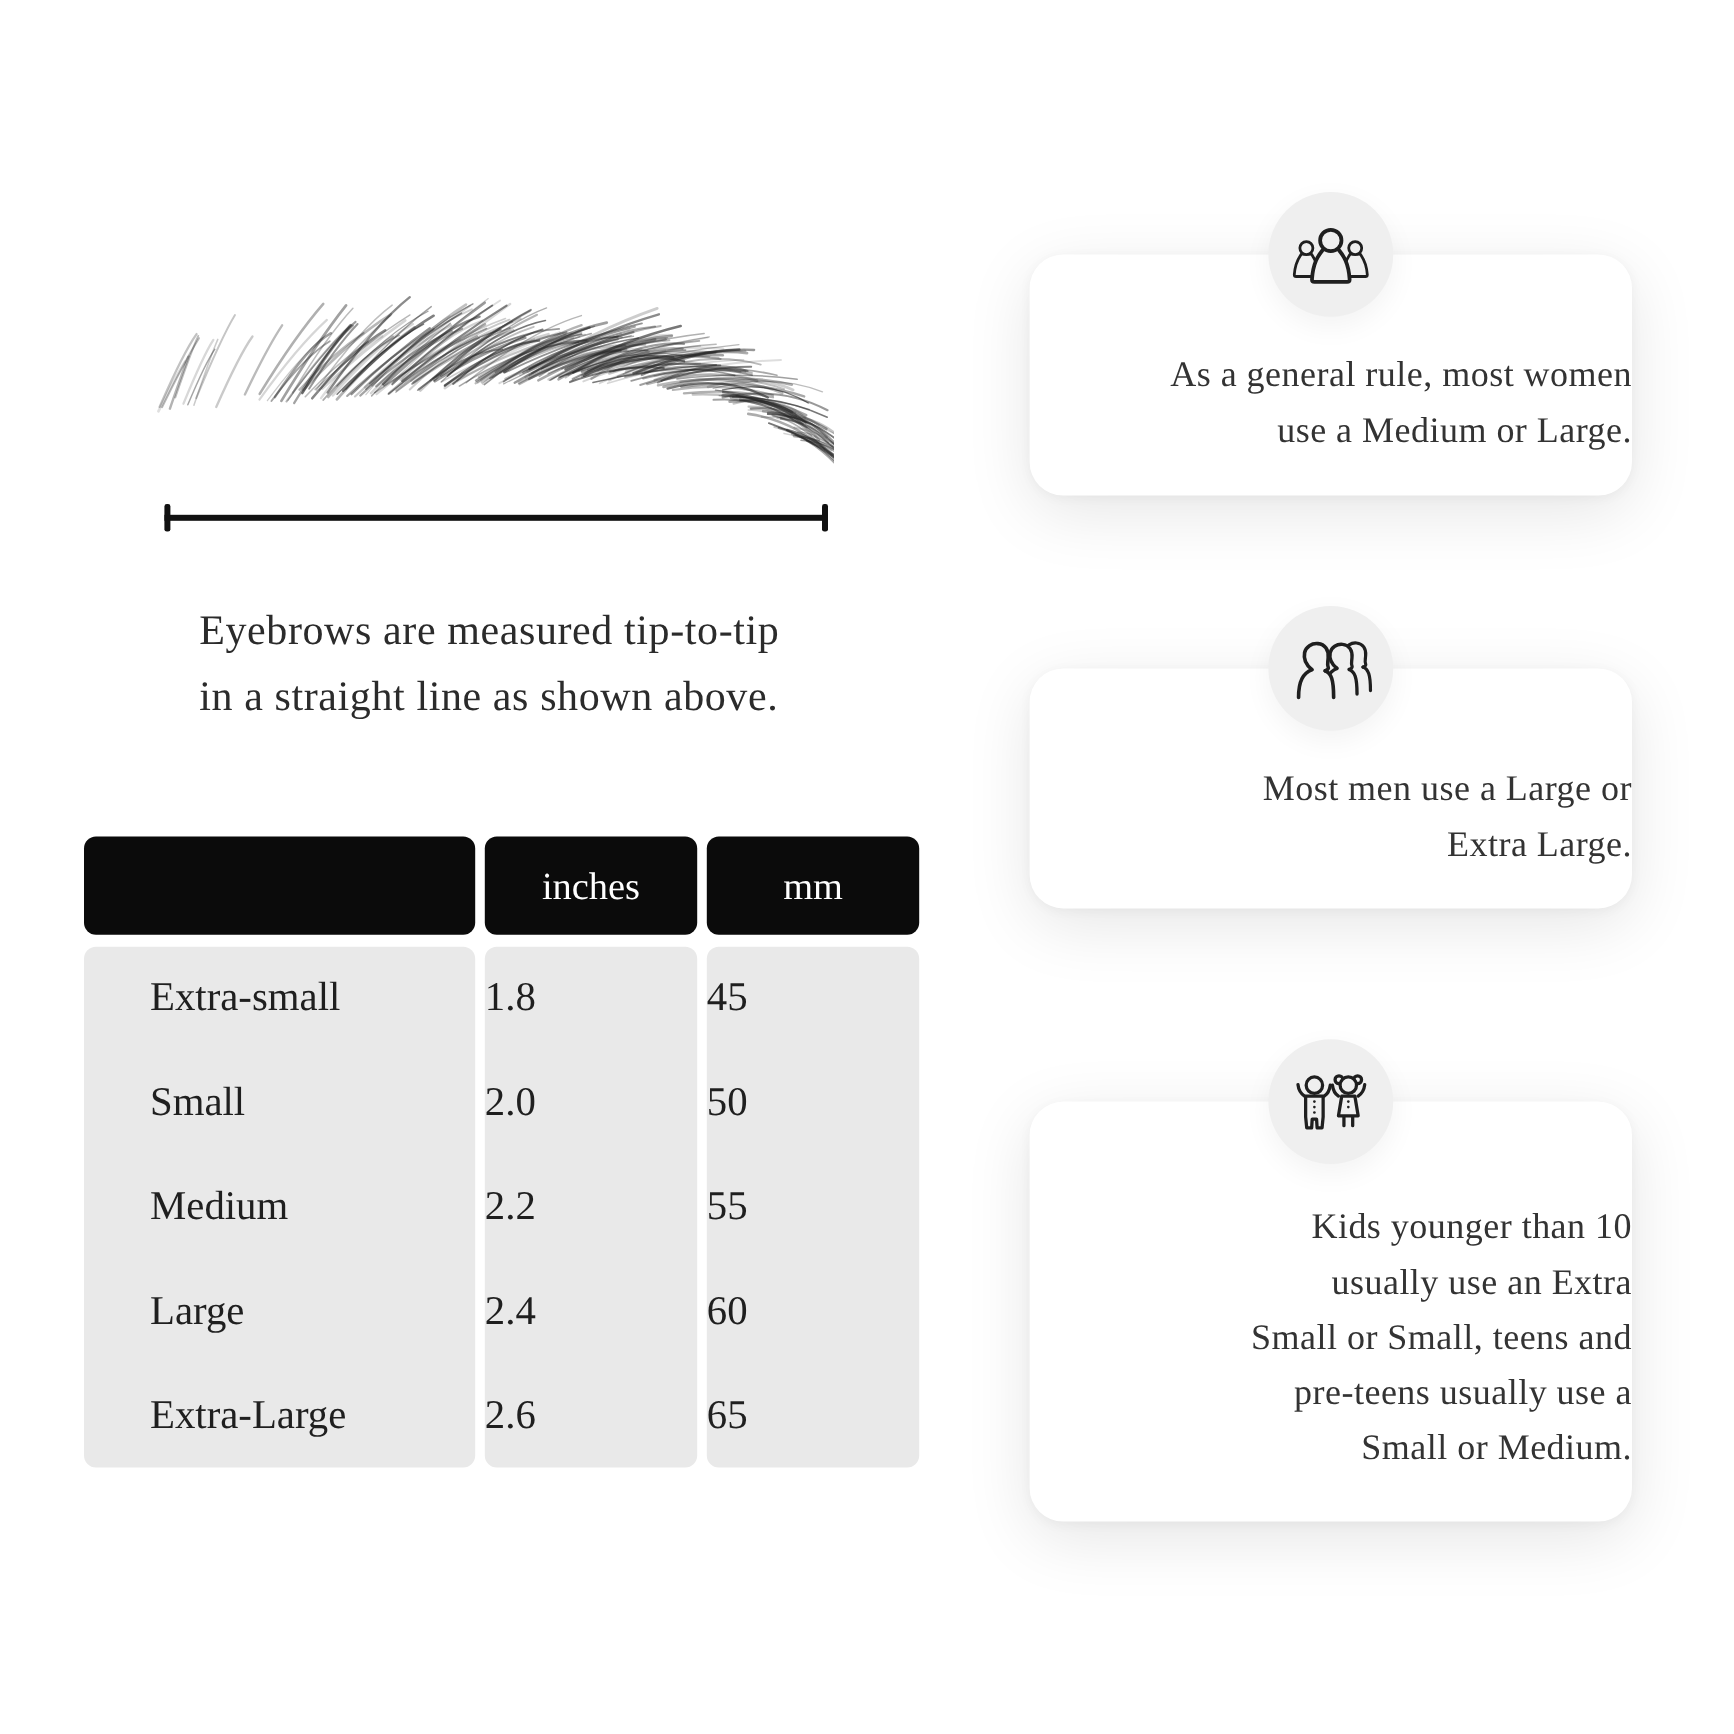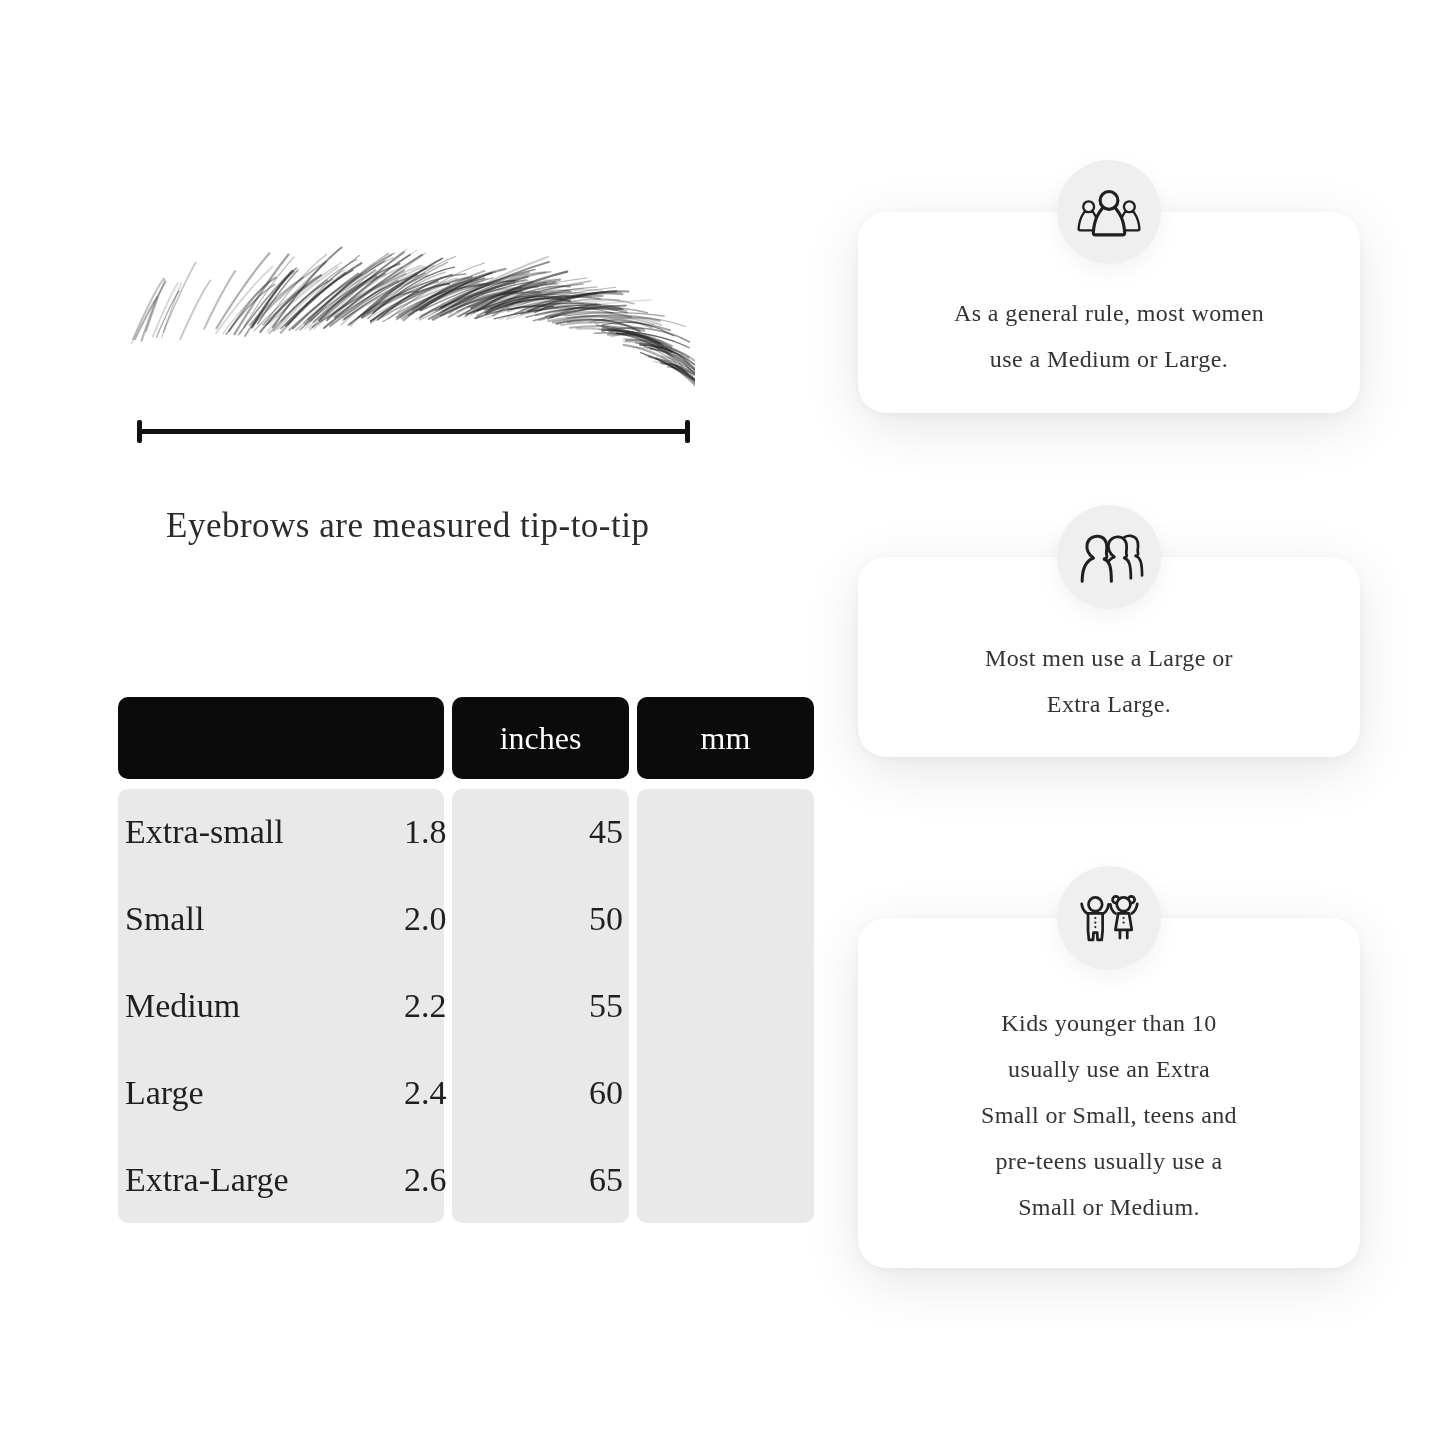--- a/index.html
+++ b/index.html
@@ -15,41 +15,41 @@
   
   .brow-svg{position:absolute;left:115px;top:238px;width:580px;height:172px;}
   .mline{position:absolute;left:137px;top:429px;width:553px;height:5px;background:#111;}
   .mline .cap{position:absolute;top:-9px;width:5px;height:23px;background:#111;border-radius:2px;}
   .mline .cap.left{left:0;}
   .mline .cap.right{right:0;}
   .caption{position:absolute;left:130px;top:498px;width:620px;font-size:35px;line-height:55px;color:#2b2b2b;letter-spacing:.5px;}
   .caption span{display:block;margin-left:36px;}
   
   .size-table{position:absolute;left:70px;top:697px;width:696px;}
-  .tgrid{display:grid;grid-template-columns:326px 177px 177px;column-gap:8px;margin-left:48px;}
+  .tgrid{display:grid;grid-template-columns:326px 177px 177px;column-gap:8px;}
   .hcell{height:82px;background:var(--header-bg);border-radius:10px;color:var(--header-text);
          font-size:32px;display:flex;align-items:center;justify-content:center;}
   .tbody{position:relative;margin-top:10px;height:434px;}
   .band{height:434px;background:var(--body-band-bg);border-radius:10px;}
   .rows{position:absolute;inset:0;display:flex;flex-direction:column;}
   .trow{flex:1;display:grid;grid-template-columns:326px 177px 177px;column-gap:8px;align-items:center;}
   .cell{font-size:34px;color:#1f1f1f;}
   .cell.label{padding-left:55px;}
   .cell.num{}
   
   .card{position:absolute;left:858px;width:502px;background:#fff;border-radius:28px;
         box-shadow:0 14px 55px rgba(0,0,0,.10), 0 2px 10px rgba(0,0,0,.04);}
   .card.card1{top:212px;height:201px;}
   .card.card2{top:557px;height:200px;}
   .card.card3{top:918px;height:350px;}
   .badge{position:absolute;left:50%;top:0;transform:translate(-50%,-50%);
          width:104px;height:104px;border-radius:50%;background:var(--badge-bg);
          box-shadow:0 8px 24px rgba(0,0,0,.05);display:flex;align-items:center;justify-content:center;}
   .badge svg{width:82px;height:62px;}
-  .card-text{padding-top:78px;text-align:center;font-size:24px;line-height:46px;color:#333;letter-spacing:.4px;}
+  .card-text{padding-top:78px;text-align:right;font-size:30px;line-height:46px;color:#333;letter-spacing:.4px;}
   .card3 .card-text{padding-top:82px;}
   .card-text span{display:block;}
   .icon-stroke{fill:none;stroke:#1f1f1f;stroke-width:3;stroke-linecap:round;stroke-linejoin:round;}
   .icon-fill{fill:var(--badge-bg);stroke:none;}
   .icon-fillstroke{fill:var(--badge-bg);stroke:#1f1f1f;stroke-width:3;stroke-linecap:round;stroke-linejoin:round;}
   .icon-dot{fill:#1f1f1f;stroke:none;}
 </style>
 </head>
 <body>
 
@@ -296,20 +296,21 @@
       <path d="M 541.1 120.4 Q 566.7 126.5 587.3 149.1" fill="none" stroke="rgba(35,35,35,0.46523159221280364)" stroke-width="2.29" stroke-linecap="round"></path>
     </svg>
 
   <div class="mline">
     <span class="cap left"></span>
     <span class="cap right"></span>
   </div>
 
   <p class="caption">
     <span>Eyebrows are measured tip-to-tip</span>
+    <span>in a straight line as shown above.</span>
   </p>
 
   <section class="size-table">
     <div class="tgrid">
       <div class="hcell"></div>
       <div class="hcell">inches</div>
       <div class="hcell">mm</div>
     </div>
     <div class="tbody">
       <div class="tgrid">

